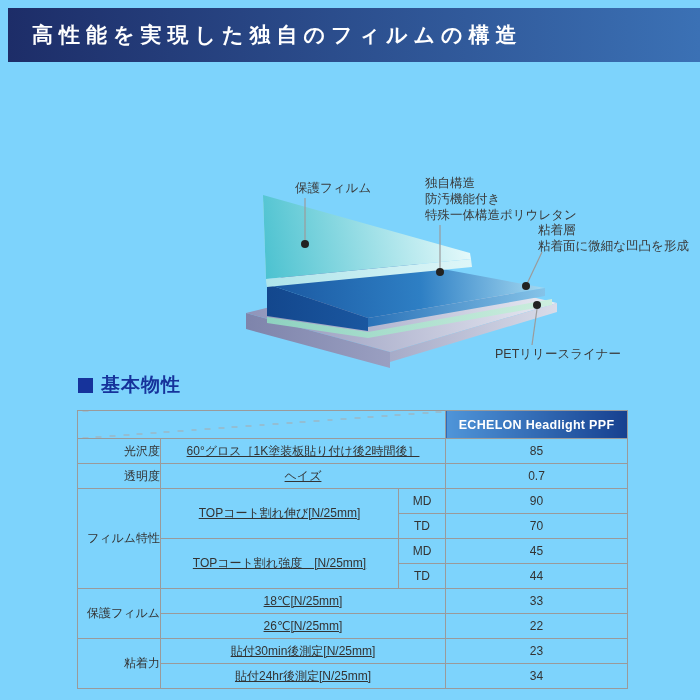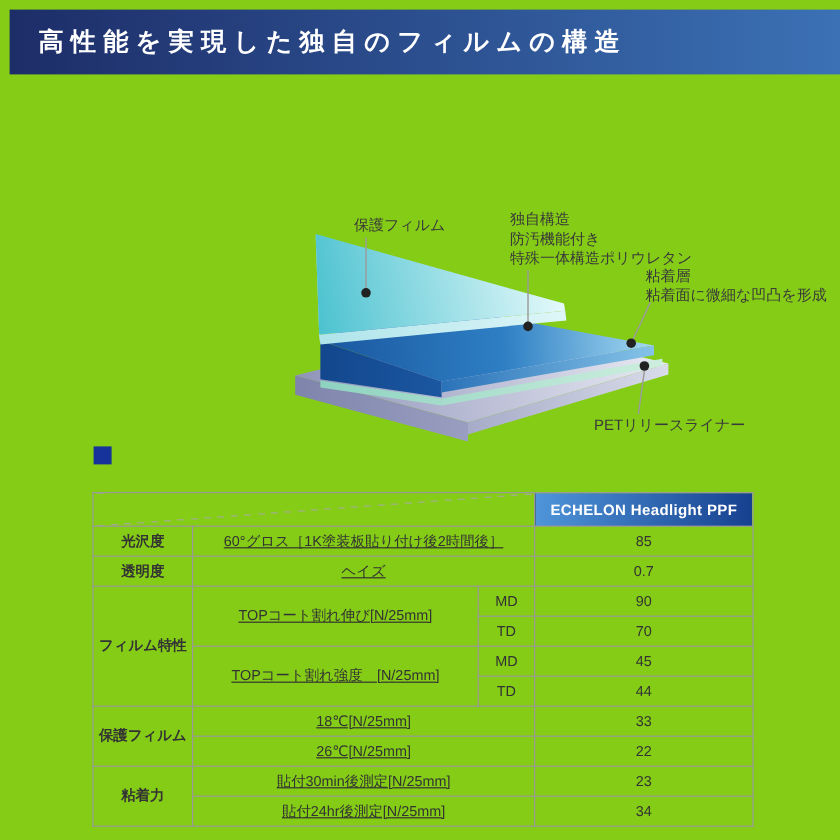--- a/index.html
+++ b/index.html
@@ -1,16 +1,16 @@
 <!DOCTYPE html>
 <html><head>
 <meta charset="utf-8">
 <style>
   html,body{margin:0;padding:0;background:#fff;}
-  #page{position:relative;width:700px;height:700px;background:#84cc16;overflow:hidden;
+  #page{position:relative;width:700px;height:700px;background:#7dd3fc;overflow:hidden;
         font-family:"Liberation Sans","DejaVu Sans",sans-serif;}
 
   
   .banner{position:absolute;left:8px;top:8px;width:692px;height:54px;
           background:linear-gradient(to right,#1d2d68,#3b71b5);
           display:flex;align-items:center;}
   .banner-title{color:#fff;font-family:"DejaVu Serif","Liberation Serif",serif;
           font-size:21px;font-weight:600;letter-spacing:6px;padding-left:24px;white-space:nowrap;}
 
   
@@ -22,21 +22,21 @@
          color:#16339b;font-size:19px;font-weight:bold;letter-spacing:1px;}
   .section-square{width:15px;height:15px;background:#16339b;margin-right:8px;display:inline-block;}
 
   
   table.props{position:absolute;left:77px;top:410px;width:550px;border-collapse:collapse;
          table-layout:fixed;font-size:12px;color:#333;}
   table.props td,table.props th{border:1px solid #9a9a9a;padding:0;vertical-align:middle;
          overflow:hidden;white-space:nowrap;}
   tr.hdr{height:28px;}
   tr.r{height:25px;}
-  td.cat{padding-left:10px;text-align:center;font-weight:bold;}
+  td.cat{padding-left:10px;text-align:right;}
   td.item{padding-left:12px;text-align:center;text-decoration:underline;}
   td.dir{text-align:center;margin-left:15px;}
   td.val{text-align:center;}
   th.diag{background-image:linear-gradient(to bottom right,
           transparent 49.6%,#a9a9a9 49.6%,#a9a9a9 50.4%,transparent 50.4%);}
   th.product{background:linear-gradient(to right,#4f95d9,#16408f);color:#fff;
           font-size:12.5px;font-weight:bold;text-align:center;letter-spacing:0.3px;}
 
   
   .diagram{position:absolute;left:225px;top:168px;width:470px;height:210px;}
@@ -122,20 +122,21 @@
     <text x="200" y="19">独自構造</text>
     <text x="200" y="35">防汚機能付き</text>
     <text x="200" y="51">特殊一体構造ポリウレタン</text>
     <text x="313" y="66">粘着層</text>
     <text x="313" y="82">粘着面に微細な凹凸を形成</text>
     <text x="270" y="190">PETリリースライナー</text>
   </svg>
 
   <div class="section-title">
     <span class="section-square"></span>
+    <span>基本物性</span>
   </div>
 
   <table class="props">
     <colgroup>
         <col style="width:83px">
         <col style="width:238px">
         <col style="width:47px">
         <col style="width:182px">
       </colgroup>
     <tbody>

